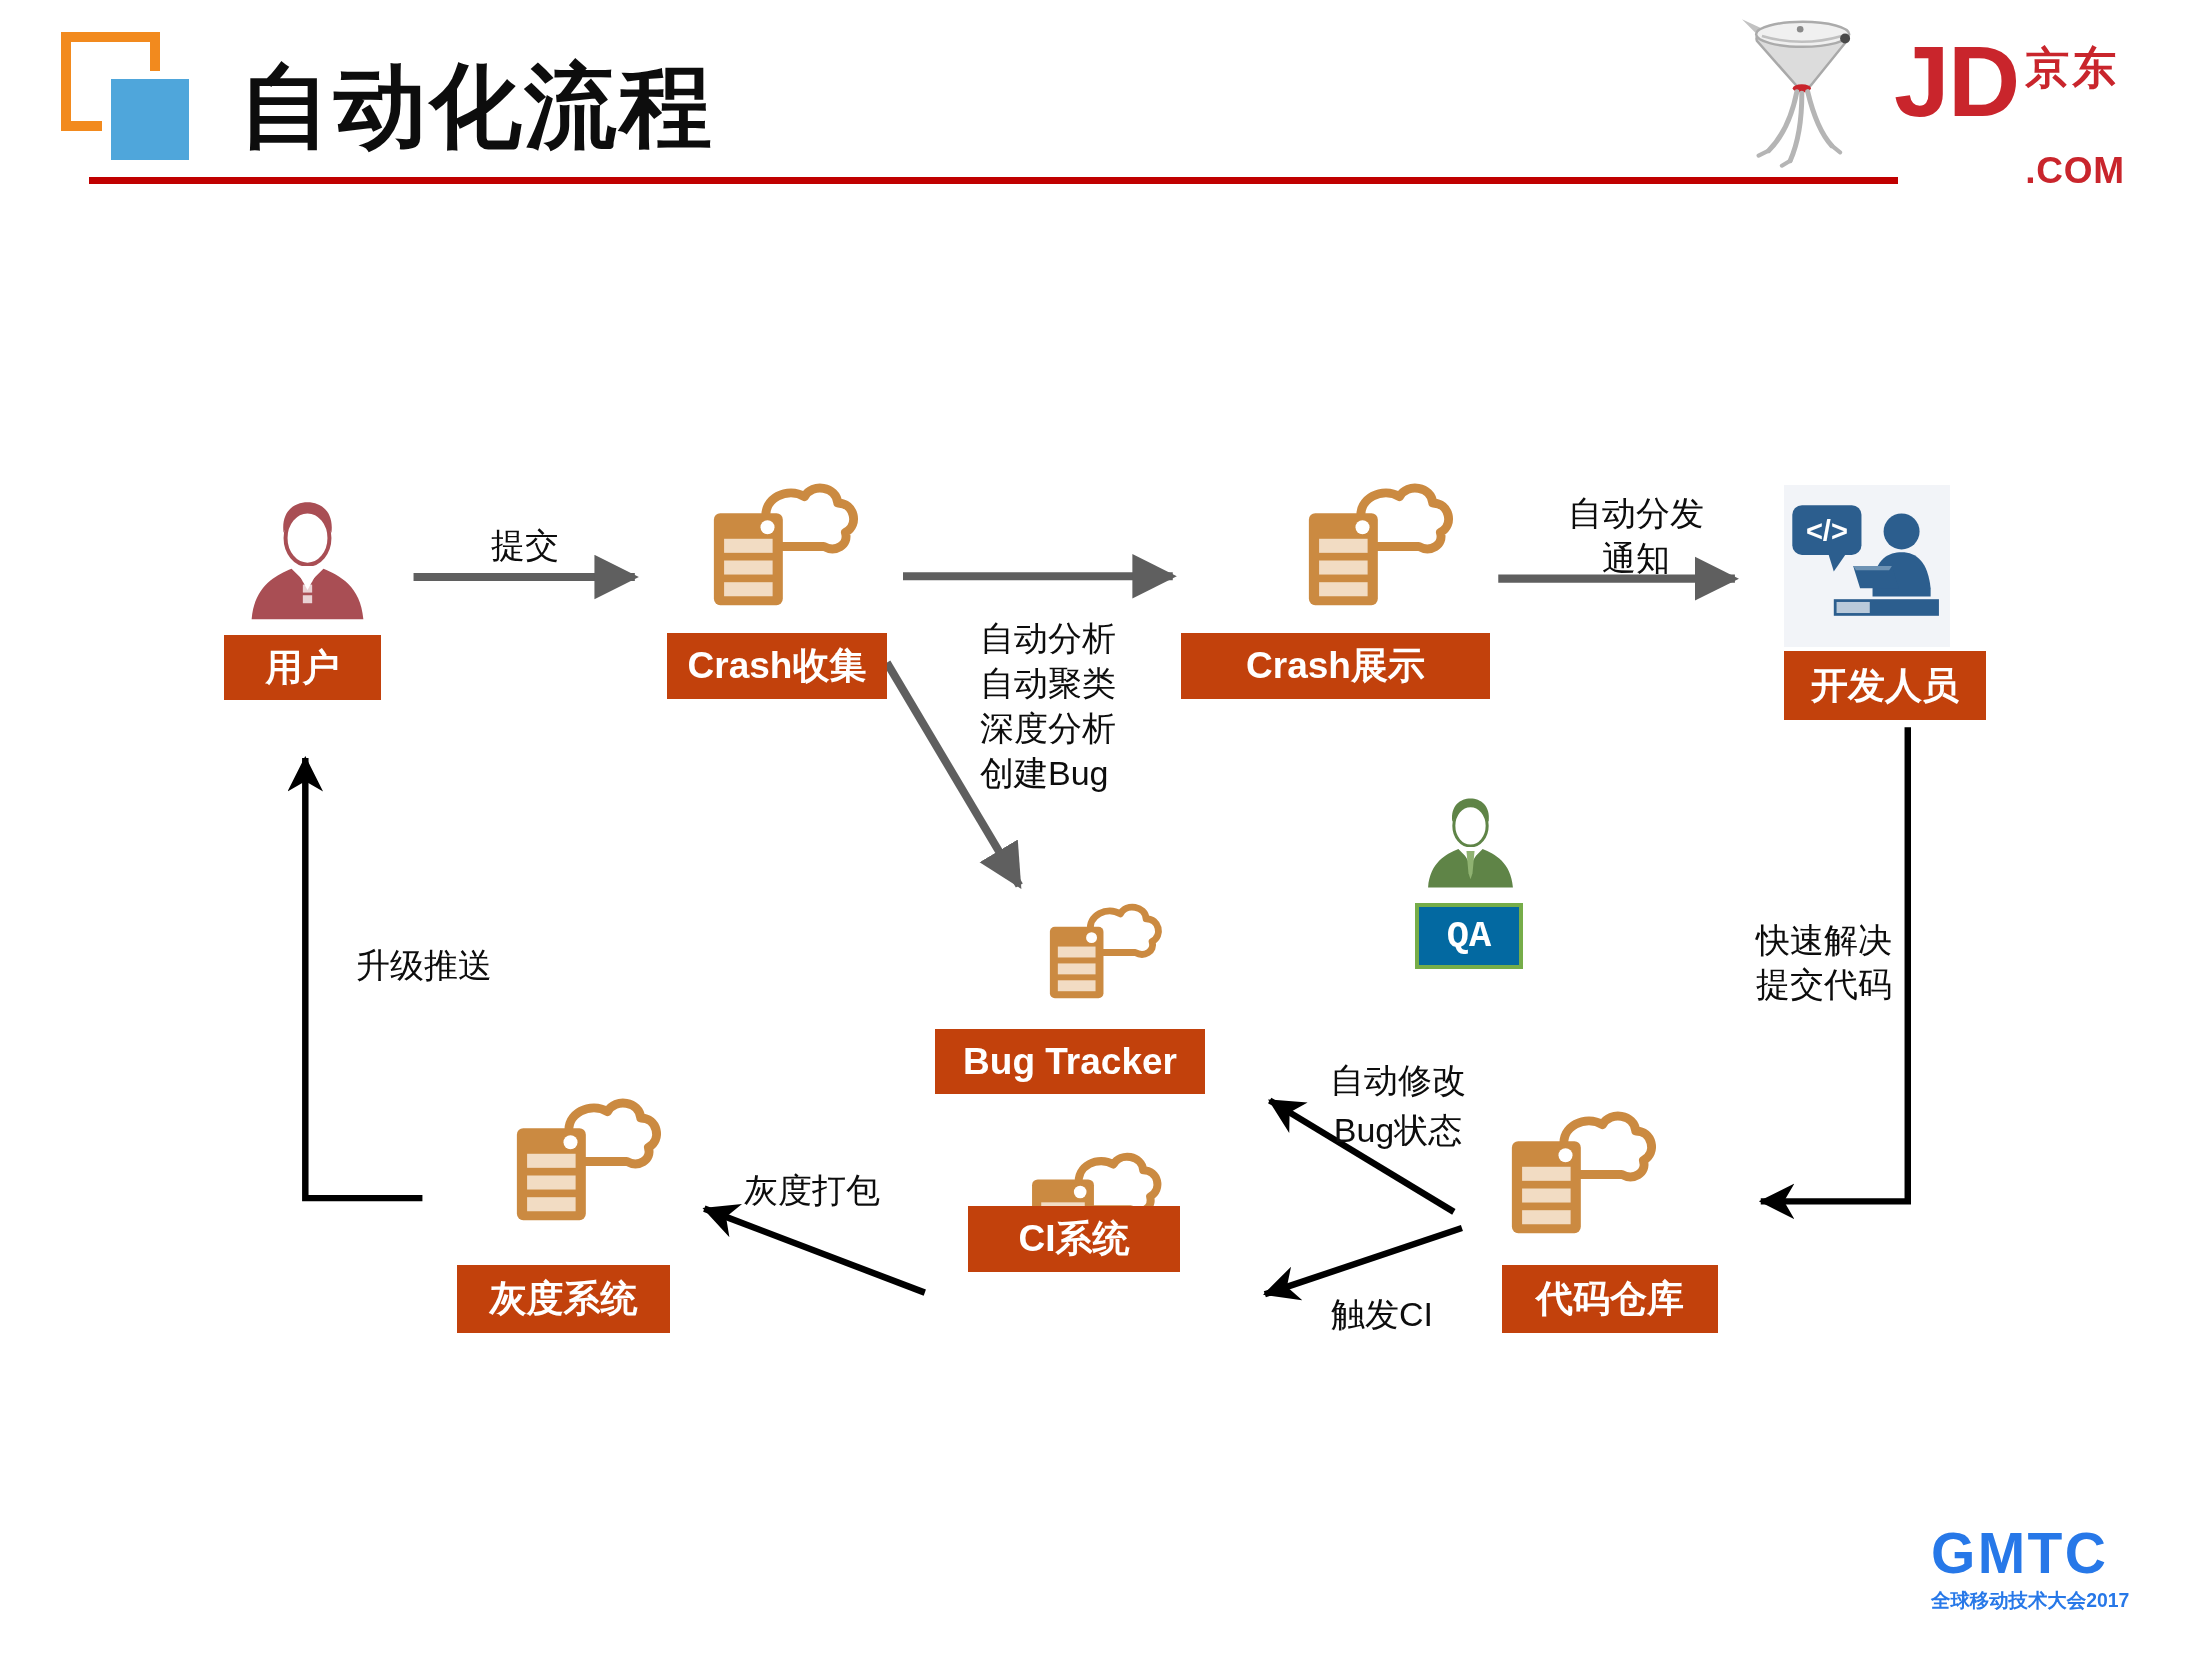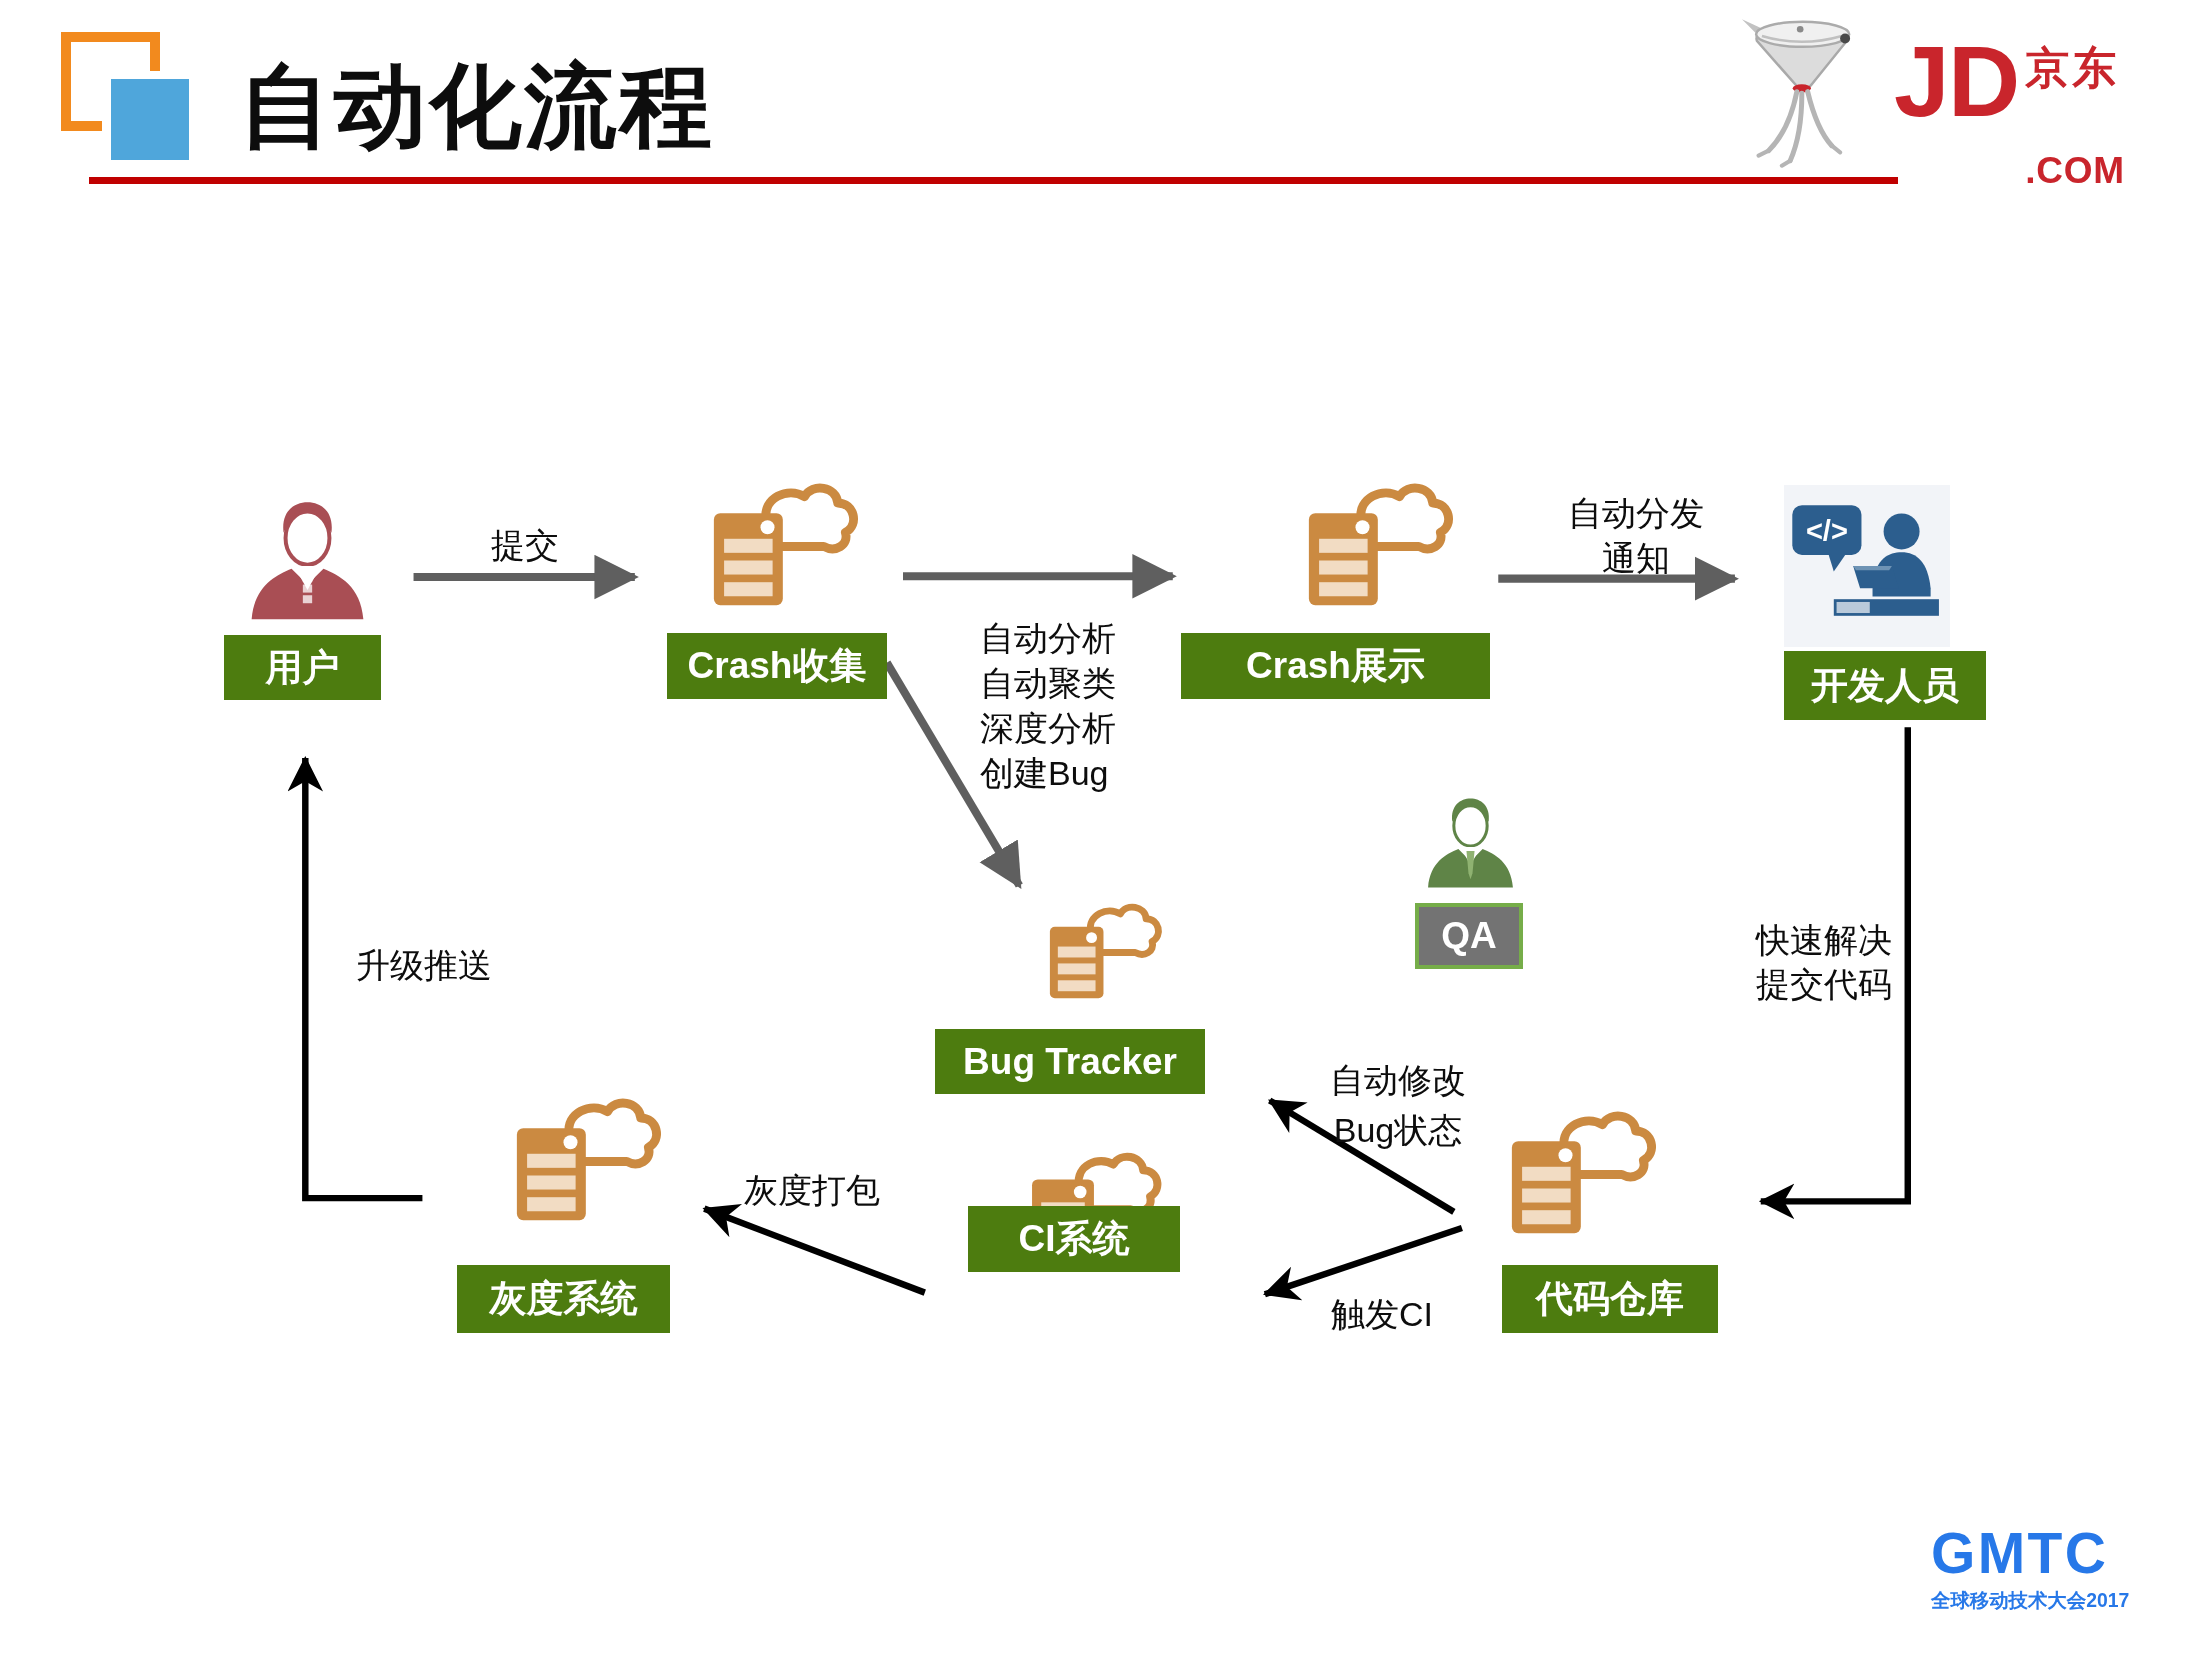--- a/index.html
+++ b/index.html
@@ -39,25 +39,25 @@
   .jd-big{font-size:100px;font-weight:800;color:#C9252C;line-height:0.95;letter-spacing:-1.6px;}
   .jd-col{display:flex;flex-direction:column;margin-left:6.5px;margin-top:4.8px;gap:46px;}
   .jd-cn{font-size:44px;font-weight:800;color:#C9252C;letter-spacing:3.2px;}
   .jd-com{font-size:37px;font-weight:800;color:#C9252C;margin-top:6.5px;letter-spacing:0.8px;}
   
   .gmtc{position:absolute;left:1931px;top:1525px;text-align:left;}
   .gmtc-word{font-size:57px;font-weight:800;color:#2778E8;letter-spacing:2.4px;line-height:1;}
   .gmtc-sub{font-size:19.4px;font-weight:700;color:#2778E8;margin-top:4.8px;white-space:nowrap;}
   
   .badge{
-    position:absolute;background:#4d7c0f;color:#ffffff;
+    position:absolute;background:#c2410c;color:#ffffff;
     display:flex;align-items:center;justify-content:center;
     font-weight:700;font-size:37px;white-space:nowrap;
   }
-  .badge.green{background:#737373;border:4.8px solid #76AD49;box-sizing:border-box;}
+  .badge.green{background:#0369a1;border:4.8px solid #76AD49;box-sizing:border-box;font-family:Liberation Mono, monospace;}
   
   .icon{position:absolute;}
   .dev-bg{background:#F2F4F8;}
   
   .alabel{
     position:absolute;color:#0d0d0d;font-size:34px;line-height:45px;
     text-align:center;white-space:nowrap;
   }
   .alabel.left{text-align:left;}
   svg.overlay{position:absolute;left:0;top:0;pointer-events:none;}

